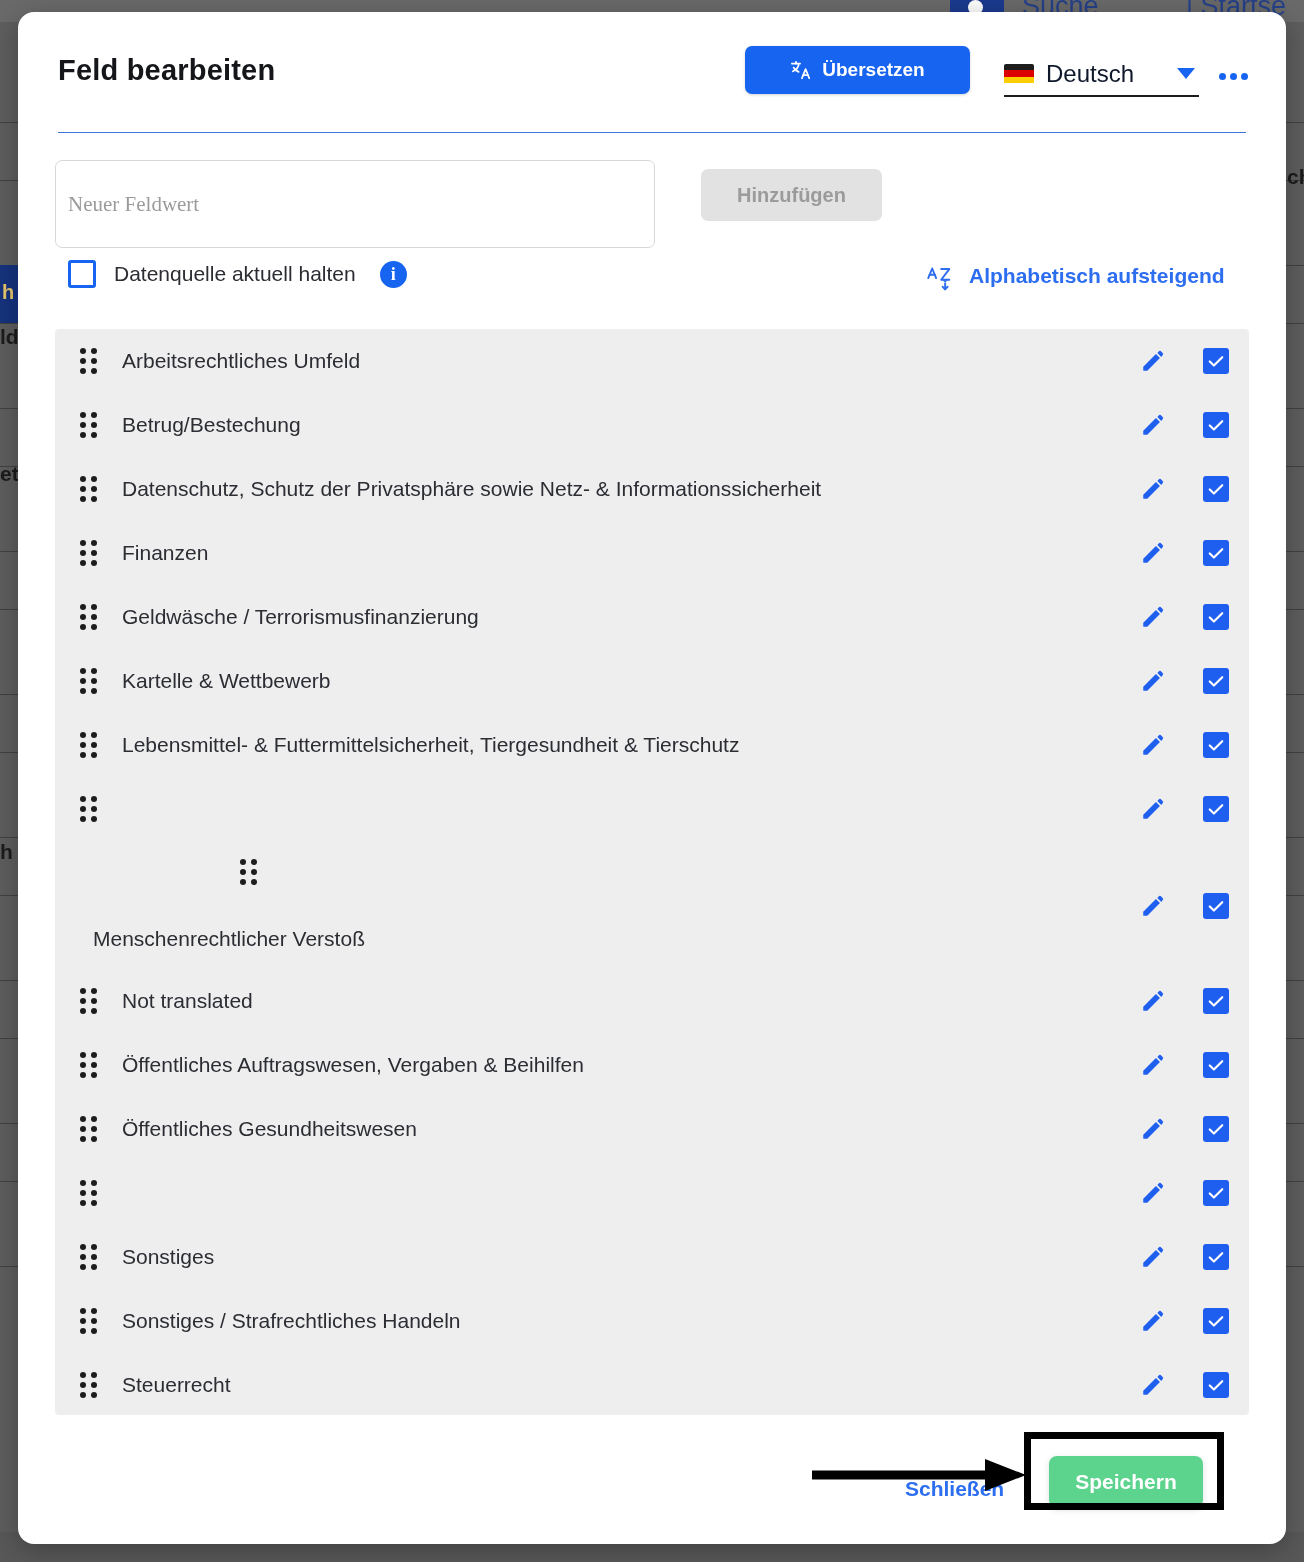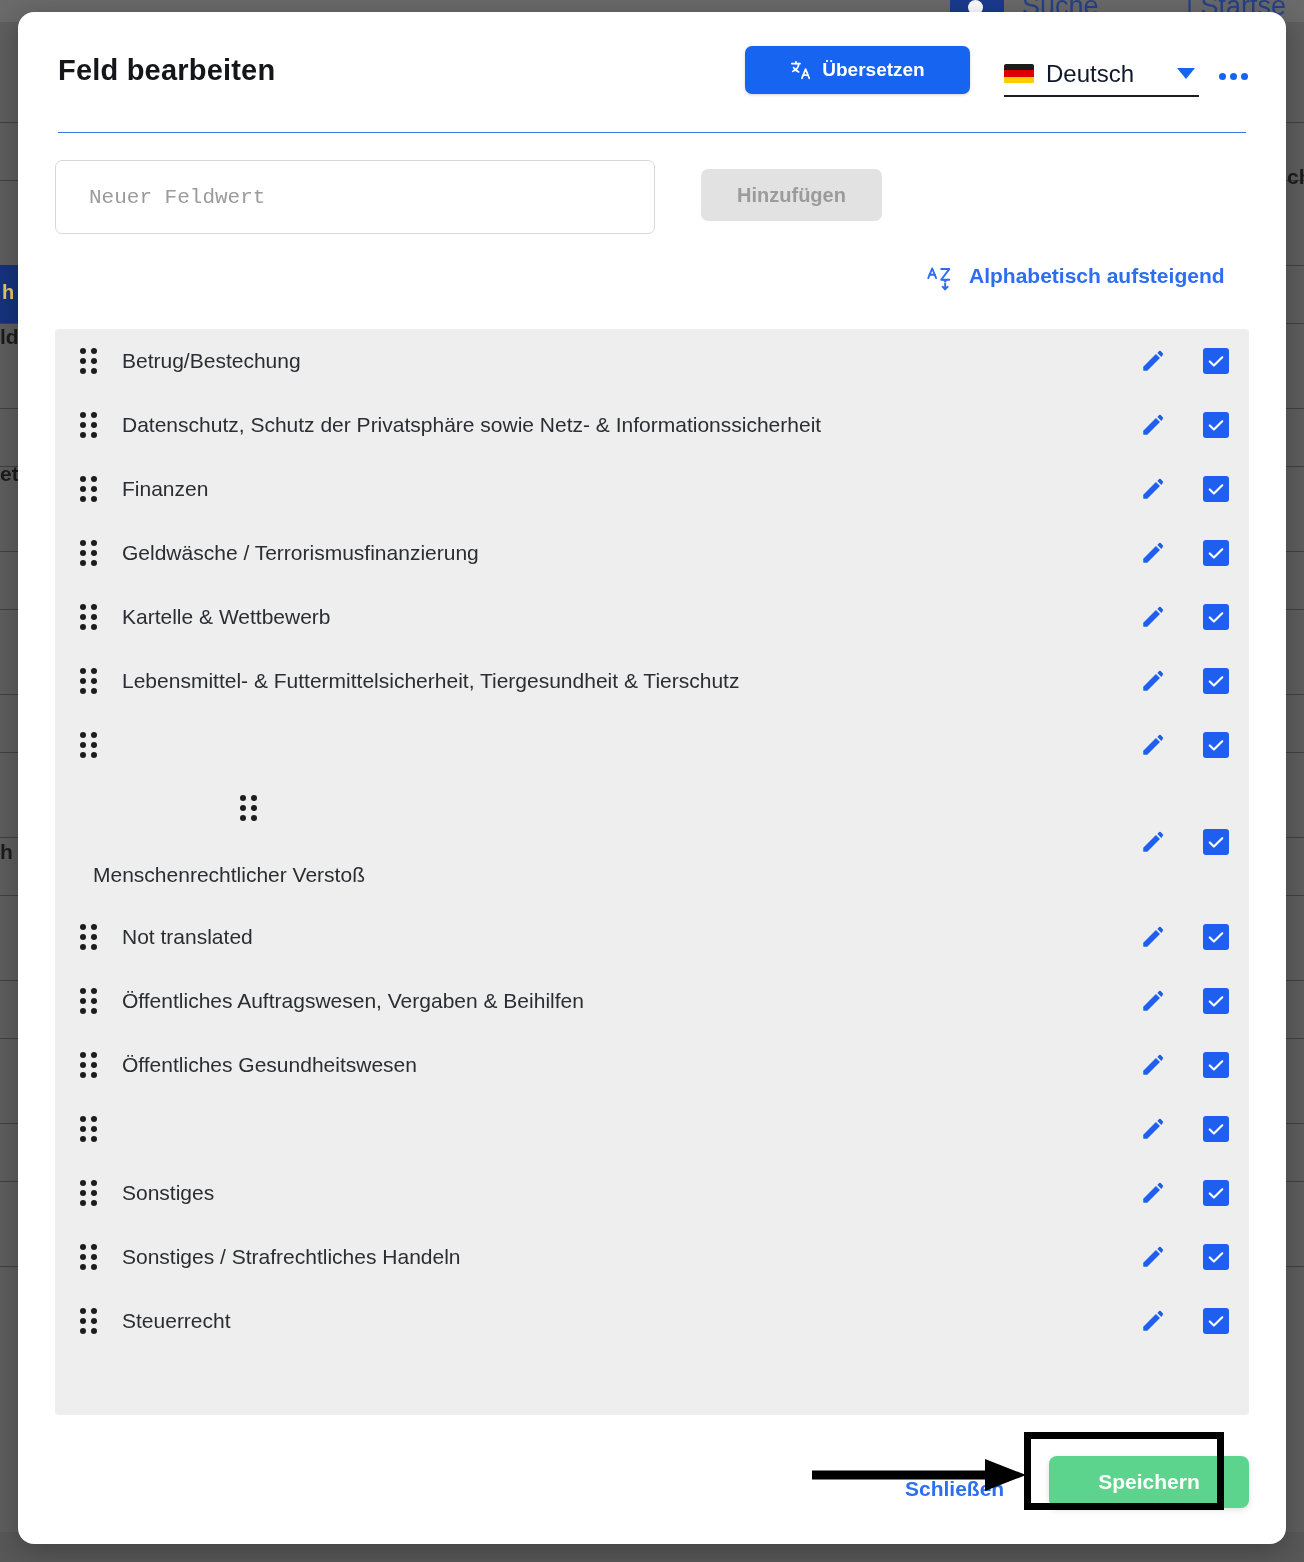--- a/index.html
+++ b/index.html
@@ -200,26 +200,26 @@
     height: 1px;
     background: #3b77dd;
   }
 
   
   .value-input {
     position: absolute;
     left: 37px;
     top: 148px;
     width: 600px;
-    height: 74px;
+    height: 88px;
     border: 1px solid #d8d8d8;
     border-radius: 7px;
-    padding: 0 33px;
+    padding: 0 12px;
     font-size: 21px;
-    font-family: Liberation Mono, monospace;
+    font-family: Liberation Serif, serif;
     color: #333;
     background: #fff;
     outline: none;
   }
   .value-input::placeholder { color: #9b9b9b; }
 
   .add-btn {
     position: absolute;
     left: 683px;
     top: 157px;
@@ -398,21 +398,21 @@
     background: none;
     border: none;
     font-family: inherit;
     cursor: pointer;
     text-decoration: none;
   }
   .save-btn {
     position: absolute;
     left: 1031px;
     top: 1444px;
-    width: 200px;
+    width: 154px;
     height: 52px;
     background: #5dd48d;
     color: #ffffff;
     border: none;
     border-radius: 8px;
     font-size: 21px;
     font-weight: 600;
     font-family: inherit;
     cursor: pointer;
     box-shadow: 0 2px 6px rgba(0,0,0,.12);
@@ -508,20 +508,25 @@
         <i></i>
     </div>
 
     <div class="head-rule"></div>
   </div>
 
   <input class="value-input" type="text" placeholder="Neuer Feldwert" style="">
 
   <button class="add-btn">Hinzufügen</button>
 
+  <div class="keep-row">
+    <span class="cb-empty"></span>
+    <span class="keep-label">Datenquelle aktuell halten</span>
+    <span class="info-icon">i</span>
+  </div>
 
   <button class="sort-btn">
     <span>
       <svg viewBox="0 0 24 24" width="27" height="27" fill="none" stroke="#2d6ef0" stroke-width="1.7" stroke-linecap="round" stroke-linejoin="round">
         <path d="M2 12.5L5.5 4l3.5 8.5"></path>
           <path d="M3.2 9.6h4.6"></path>
         <path d="M13.5 4.5h7.2L13.5 14h7.2"></path>
         <path d="M17 17.2v5.2"></path>
           <path d="M14.8 20.2l2.2 2.2 2.2-2.2"></path>
         <path d="M17 16.6l-2.2-2.2h4.4z" fill="#2d6ef0" stroke="none"></path>
@@ -533,20 +538,42 @@
   <div class="list" id="value-list">
       <div class="row">
         <span class="grip">
           <i></i>
           <i></i>
           <i></i>
           <i></i>
           <i></i>
           <i></i>
         </span>
+        <div class="row-label">Arbeitsrechtliches Umfeld</div>
+        <div class="row-actions">
+          <svg class="pencil" viewBox="0 0 24 24">
+            <path d="M3 17.3V21h3.7L18.4 9.3l-3.7-3.7L3 17.3z" fill="#1f5ff0"></path>
+            <path d="M21.1 6.2a1 1 0 0 0 0-1.4l-2-2a1 1 0 0 0-1.4 0l-1.7 1.7 3.7 3.7 1.4-2z" fill="#1f5ff0"></path>
+          </svg>
+          <span class="cb-checked">
+            <svg viewBox="0 0 24 24" width="20" height="20" fill="none" stroke="#fff" stroke-width="2.6" stroke-linecap="round" stroke-linejoin="round">
+              <path d="M4.5 12.5l5 5 10-10"></path>
+            </svg>
+          </span>
+        </div>
+      </div>
+      <div class="row">
+        <span class="grip">
+          <i></i>
+          <i></i>
+          <i></i>
+          <i></i>
+          <i></i>
+          <i></i>
+        </span>
         <div class="row-label">Betrug/Bestechung</div>
         <div class="row-actions">
           <svg class="pencil" viewBox="0 0 24 24">
             <path d="M3 17.3V21h3.7L18.4 9.3l-3.7-3.7L3 17.3z" fill="#1f5ff0"></path>
             <path d="M21.1 6.2a1 1 0 0 0 0-1.4l-2-2a1 1 0 0 0-1.4 0l-1.7 1.7 3.7 3.7 1.4-2z" fill="#1f5ff0"></path>
           </svg>
           <span class="cb-checked">
             <svg viewBox="0 0 24 24" width="20" height="20" fill="none" stroke="#fff" stroke-width="2.6" stroke-linecap="round" stroke-linejoin="round">
               <path d="M4.5 12.5l5 5 10-10"></path>
             </svg>

